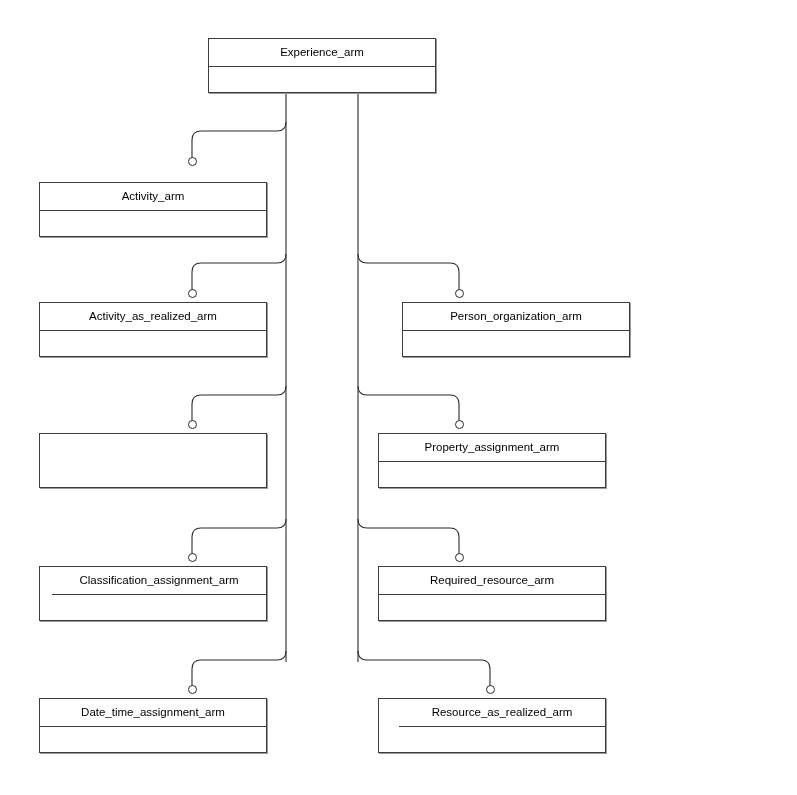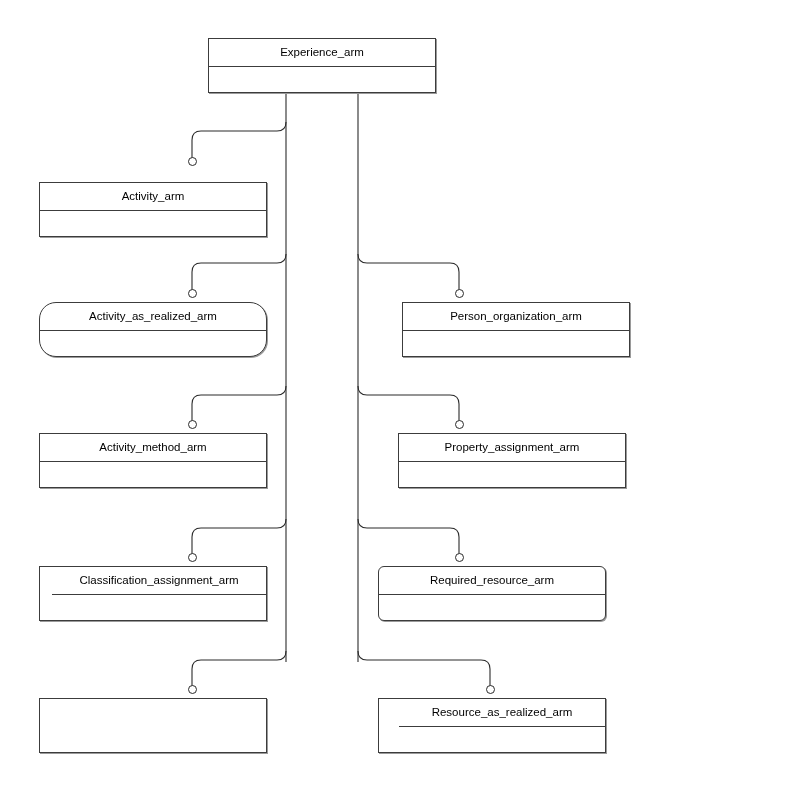--- a/index.html
+++ b/index.html
@@ -80,50 +80,50 @@
   <div id="node-layer">
       <div class="uml-class" style="left: 208px; top: 38px; width: 228px; height: 55px;">
         <div class="uml-class-title">Experience_arm</div>
         <div class="uml-class-body"></div>
       </div>
       <div class="uml-class" style="left: 39px; top: 170px; width: 228px; height: 55px; margin-top: 12px;">
         <div class="uml-class-title">Activity_arm</div>
         <div class="uml-class-body"></div>
       </div>
       <div class="socket" style="left: 187.5px; top: 156.5px;"></div>
-      <div class="uml-class" style="left: 39px; top: 302px; width: 228px; height: 55px; border-radius: 17px;">
+      <div class="uml-class" style="left: 39px; top: 302px; width: 228px; height: 55px;">
         <div class="uml-class-title">Activity_as_realized_arm</div>
         <div class="uml-class-body"></div>
       </div>
       <div class="socket" style="left: 187.5px; top: 288.5px;"></div>
       <div class="uml-class" style="left: 39px; top: 433px; width: 228px; height: 55px;">
-        <div class="uml-class-title">Activity_method_arm</div>
         <div class="uml-class-body"></div>
       </div>
       <div class="socket" style="left: 187.5px; top: 419.5px;"></div>
       <div class="uml-class" style="left: 39px; top: 566px; width: 228px; height: 55px; padding-left: 12px;">
         <div class="uml-class-title">Classification_assignment_arm</div>
         <div class="uml-class-body"></div>
       </div>
       <div class="socket" style="left: 187.5px; top: 552.5px;"></div>
       <div class="uml-class" style="left: 39px; top: 698px; width: 228px; height: 55px;">
+        <div class="uml-class-title">Date_time_assignment_arm</div>
         <div class="uml-class-body"></div>
       </div>
       <div class="socket" style="left: 187.5px; top: 684.5px;"></div>
       <div class="uml-class" style="left: 378px; top: 302px; width: 228px; height: 55px; margin-left: 24px;">
         <div class="uml-class-title">Person_organization_arm</div>
         <div class="uml-class-body"></div>
       </div>
       <div class="socket" style="left: 454.5px; top: 288.5px;"></div>
-      <div class="uml-class" style="left: 398px; top: 433px; width: 228px; height: 55px;">
+      <div class="uml-class" style="left: 378px; top: 433px; width: 228px; height: 55px;">
         <div class="uml-class-title">Property_assignment_arm</div>
         <div class="uml-class-body"></div>
       </div>
       <div class="socket" style="left: 454.5px; top: 419.5px;"></div>
-      <div class="uml-class" style="left: 378px; top: 566px; width: 228px; height: 55px; border-radius: 6px;">
+      <div class="uml-class" style="left: 378px; top: 566px; width: 228px; height: 55px;">
         <div class="uml-class-title">Required_resource_arm</div>
         <div class="uml-class-body"></div>
       </div>
       <div class="socket" style="left: 454.5px; top: 552.5px;"></div>
       <div class="uml-class" style="left: 378px; top: 698px; width: 228px; height: 55px; padding-left: 20px;">
         <div class="uml-class-title">Resource_as_realized_arm</div>
         <div class="uml-class-body"></div>
       </div>
       <div class="socket" style="left: 485.5px; top: 684.5px;"></div>
     </div>

